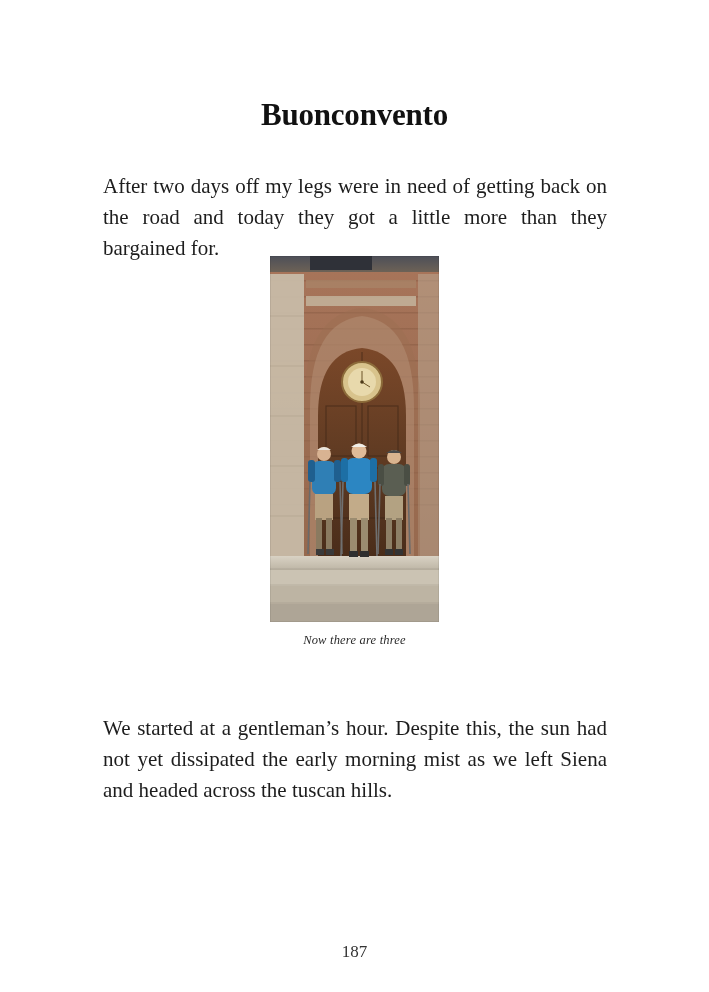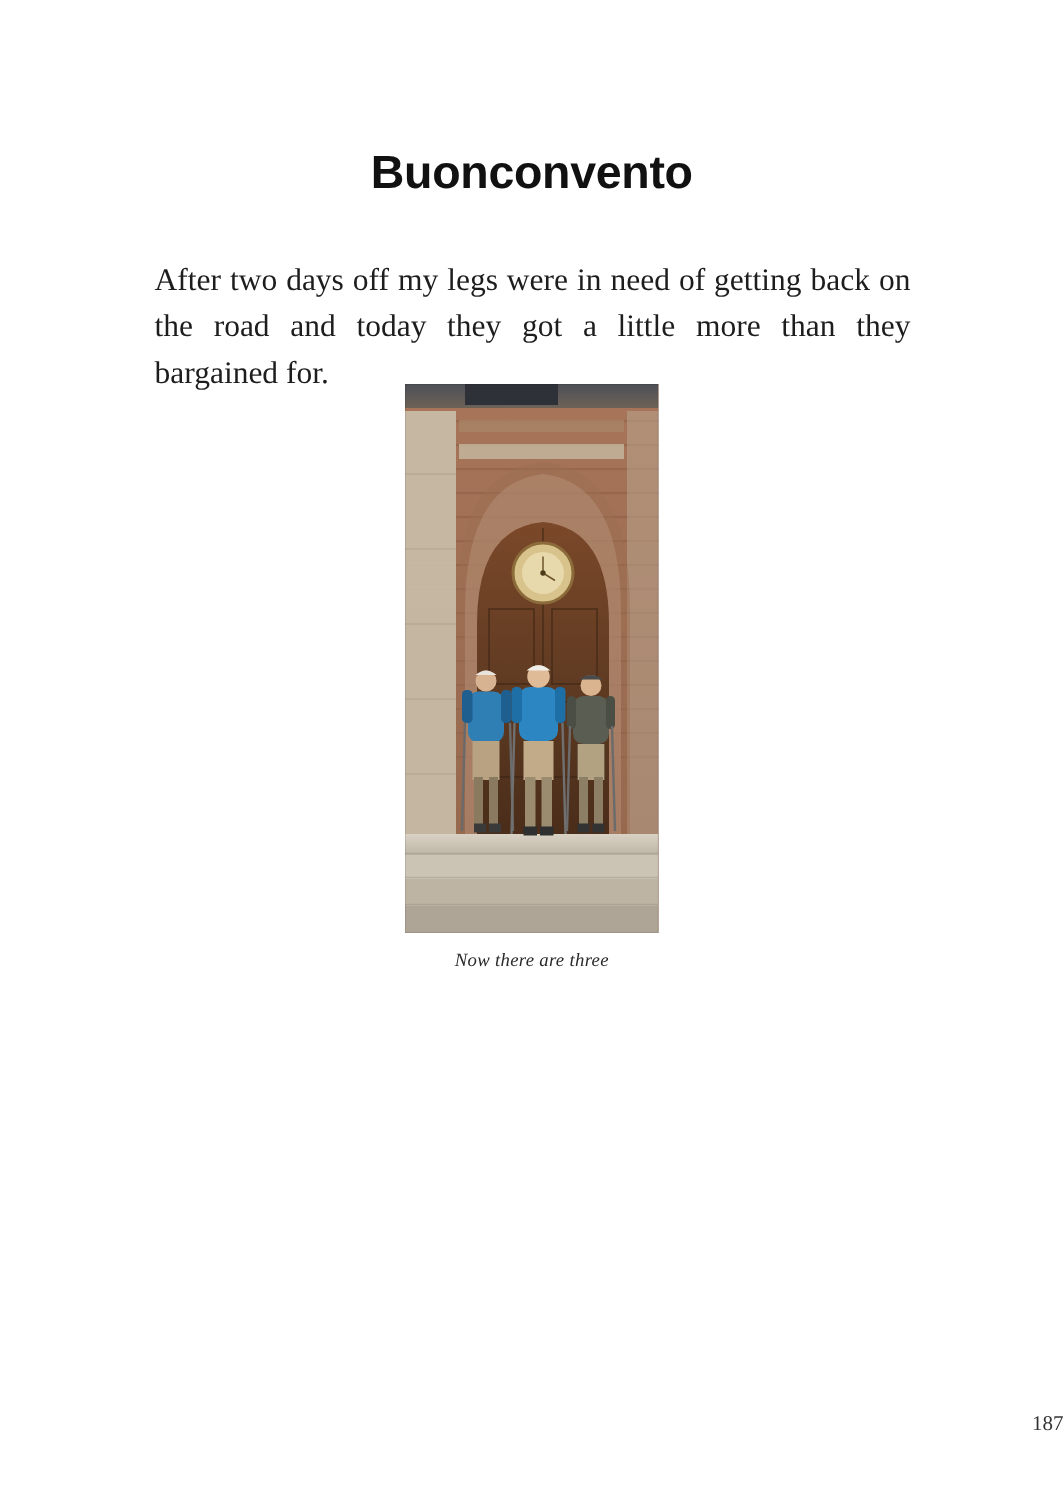--- a/index.html
+++ b/index.html
@@ -19,21 +19,21 @@
     position: absolute;
     inset: 0;
     padding: 0;
   }
   .chapter-title {
     position: absolute;
     top: 76px;
     left: 0;
     right: 0;
     text-align: center;
-    font-family: Liberation Sans, sans-serif;
+    font-family: Liberation Serif, serif;
     font-weight: bold;
     font-size: 31px;
     letter-spacing: -0.2px;
     color: #111111;
   }
   .body-text {
     position: absolute;
     left: 103px;
     width: 504px;
     font-family: "Liberation Serif", serif;
@@ -66,23 +66,23 @@
     font-style: italic;
     font-size: 12.5px;
     color: #2a2a2a;
     letter-spacing: 0.2px;
   }
   .page-number {
     position: absolute;
     left: 0;
     right: 0;
     top: 942px;
-    text-align: right;
-    font-family: "Liberation Serif", serif;
-    font-size: 14px;
+    text-align: center;
+    font-family: "Liberation Serif", serif;
+    font-size: 17px;
     color: #333333;
   }
 </style>
 </head>
 <body>
 
 <div class="page">
 
   <h1 class="chapter-title">Buonconvento</h1>
 
@@ -227,15 +227,16 @@
           <line x1="110" y1="228" x2="108" y2="298" stroke="#6b6b6b" stroke-width="1.6"></line>
           <line x1="138" y1="228" x2="140" y2="298" stroke="#6b6b6b" stroke-width="1.6"></line>
         </g>
 
         <rect x="0" y="0" width="169" height="366" fill="none" stroke="#00000022" stroke-width="1"></rect>
       </svg>
     </div>
     <figcaption class="figure-caption">Now there are three</figcaption>
   </figure>
 
+  <p class="body-text para-2">We started at a gentleman’s hour. Despite this, the sun had not yet dissipated the early morning mist as we left Siena and headed across the tuscan hills.</p>
 
   <div class="page-number">187</div>
 </div>
 
 </body></html>

